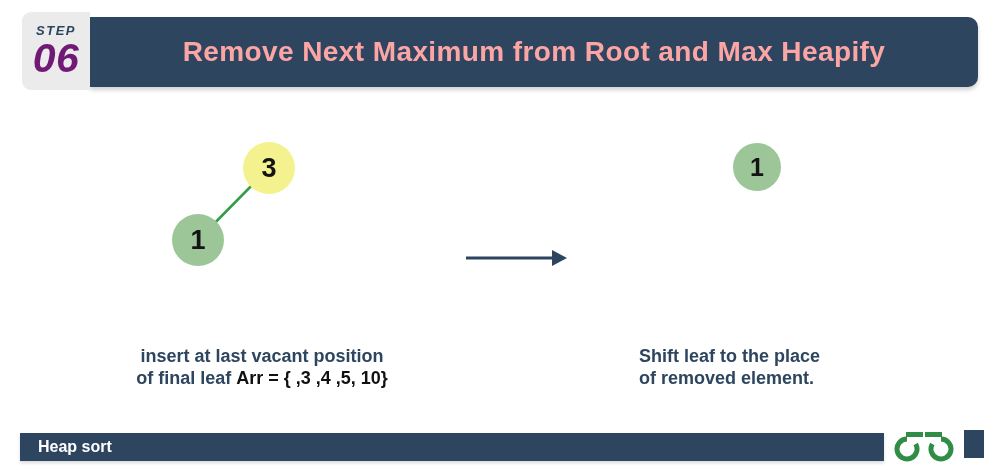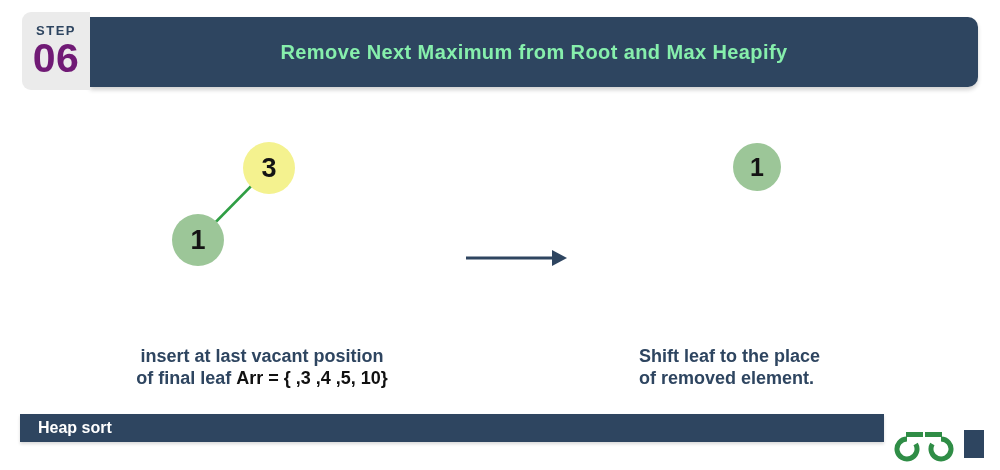--- a/index.html
+++ b/index.html
@@ -7,38 +7,39 @@
     position:relative; width:1000px; height:470px; background:#ffffff;
     font-family:"Liberation Sans", sans-serif; overflow:hidden;
   }
 
   
   .step-badge {
     position:absolute; left:22px; top:12px; width:68px; height:78px;
     background:#ebebeb; border-radius:9px 0 0 9px;
     display:flex; flex-direction:column; align-items:center; justify-content:center;
     z-index:3;
+    font-style:italic;
   }
   .step-label {
     color:#2e4560; font-size:13px; font-weight:700; letter-spacing:1.5px; line-height:14px;
   }
   .step-number {
     color:#701a75; font-size:41px; font-weight:600; line-height:40px; letter-spacing:0.5px;
   }
 
   
   .header-bar {
     position:absolute; left:90px; top:17px; width:888px; height:70px;
     background:#2e4560; border-radius:0 10px 10px 0;
     display:flex; align-items:center; justify-content:center;
     box-shadow:0 3px 4px rgba(0,0,0,0.18);
     z-index:2;
   }
   .header-title {
-    color:#86efac; font-size:20px; font-weight:700; letter-spacing:0.4px; white-space:nowrap;
+    color:#fca5a5; font-size:28px; font-weight:700; letter-spacing:0.4px; white-space:nowrap;
   }
 
   
   .edge-layer { position:absolute; left:0; top:0; width:1000px; height:470px; z-index:1; }
   .node {
     position:absolute; border-radius:50%;
     display:flex; align-items:center; justify-content:center;
     color:#141414; font-size:27px; font-weight:600; z-index:2;
   }
   .node-yellow { background:#f4f28f; }
@@ -51,21 +52,21 @@
   .caption {
     position:absolute; top:345px;
     color:#2e4560; font-size:18px; font-weight:600; line-height:22px;
   }
   .caption-left  { left:82px; width:360px; text-align:center; }
   .caption-right { left:639px; text-align:left; }
   .caption-array { color:#111111; margin-left:5px; font-weight:700; }
 
   
   .footer-bar {
-    position:absolute; left:20px; top:414px; width:864px; height:28px;
+    position:absolute; left:20px; top:433px; width:864px; height:28px;
     background:#2e4560; display:flex; align-items:center;
     box-shadow:0 2px 3px rgba(0,0,0,0.15);
   }
   .footer-label { color:#ffffff; font-size:16px; font-weight:700; padding-left:18px; }
   .footer-endcap {
     position:absolute; left:964px; top:430px; width:20px; height:28px; background:#2e4560;
   }
   .footer-logo { position:absolute; left:892px; top:428px; }
 </style>
 </head>

